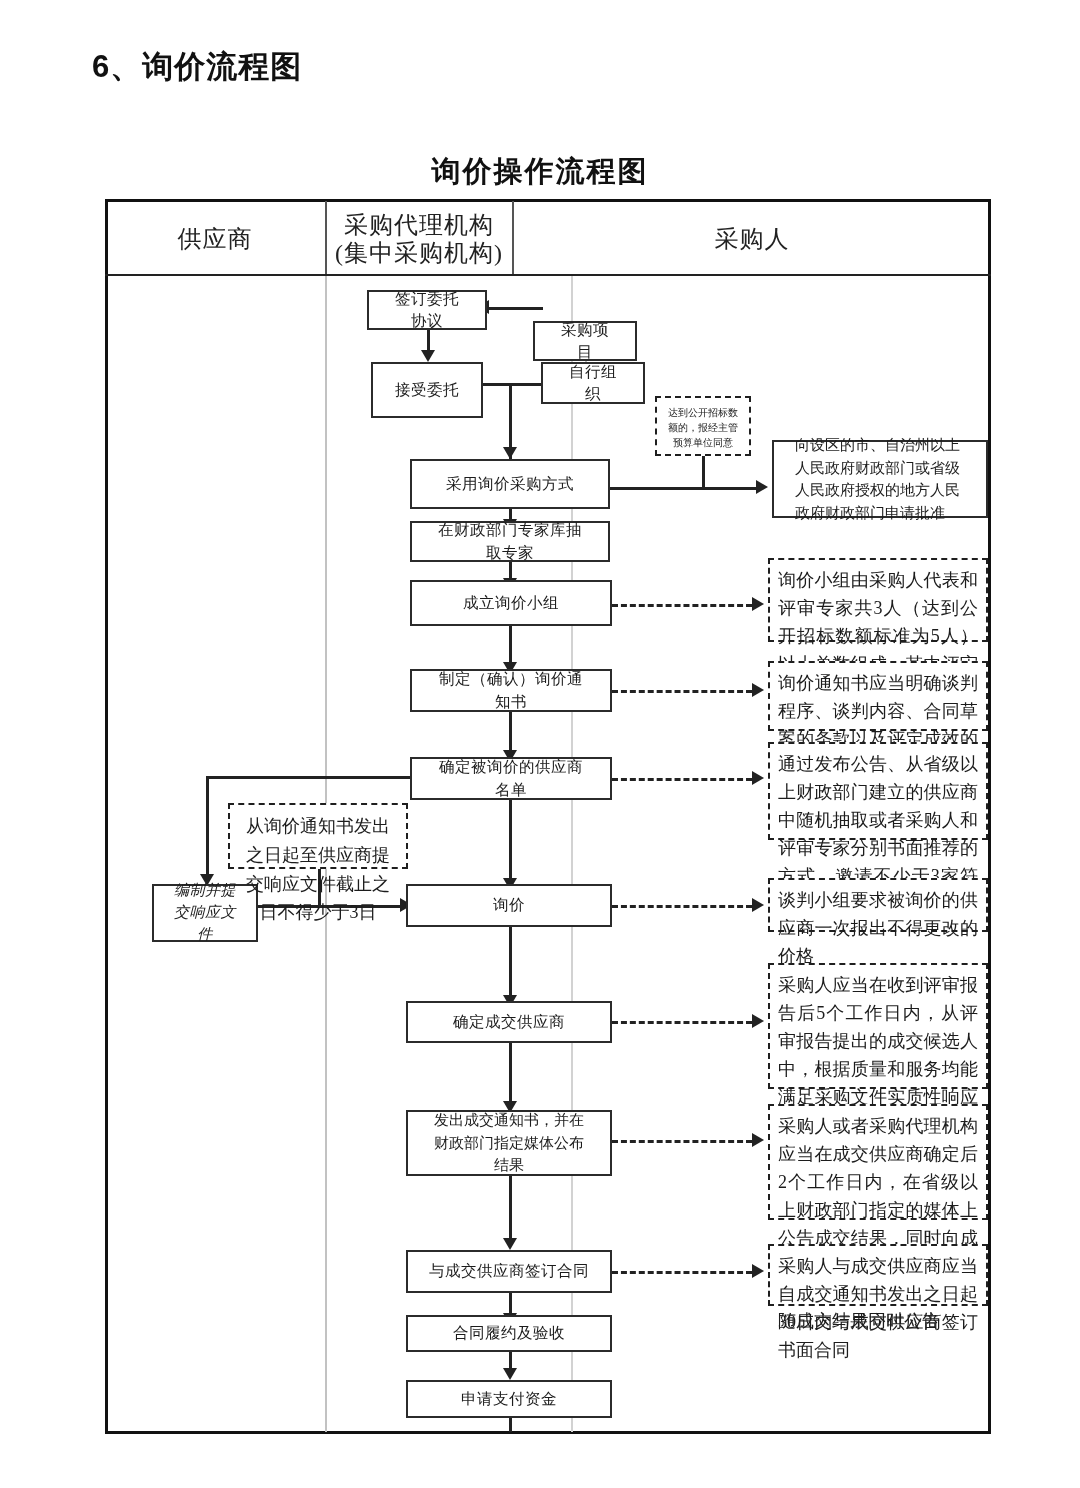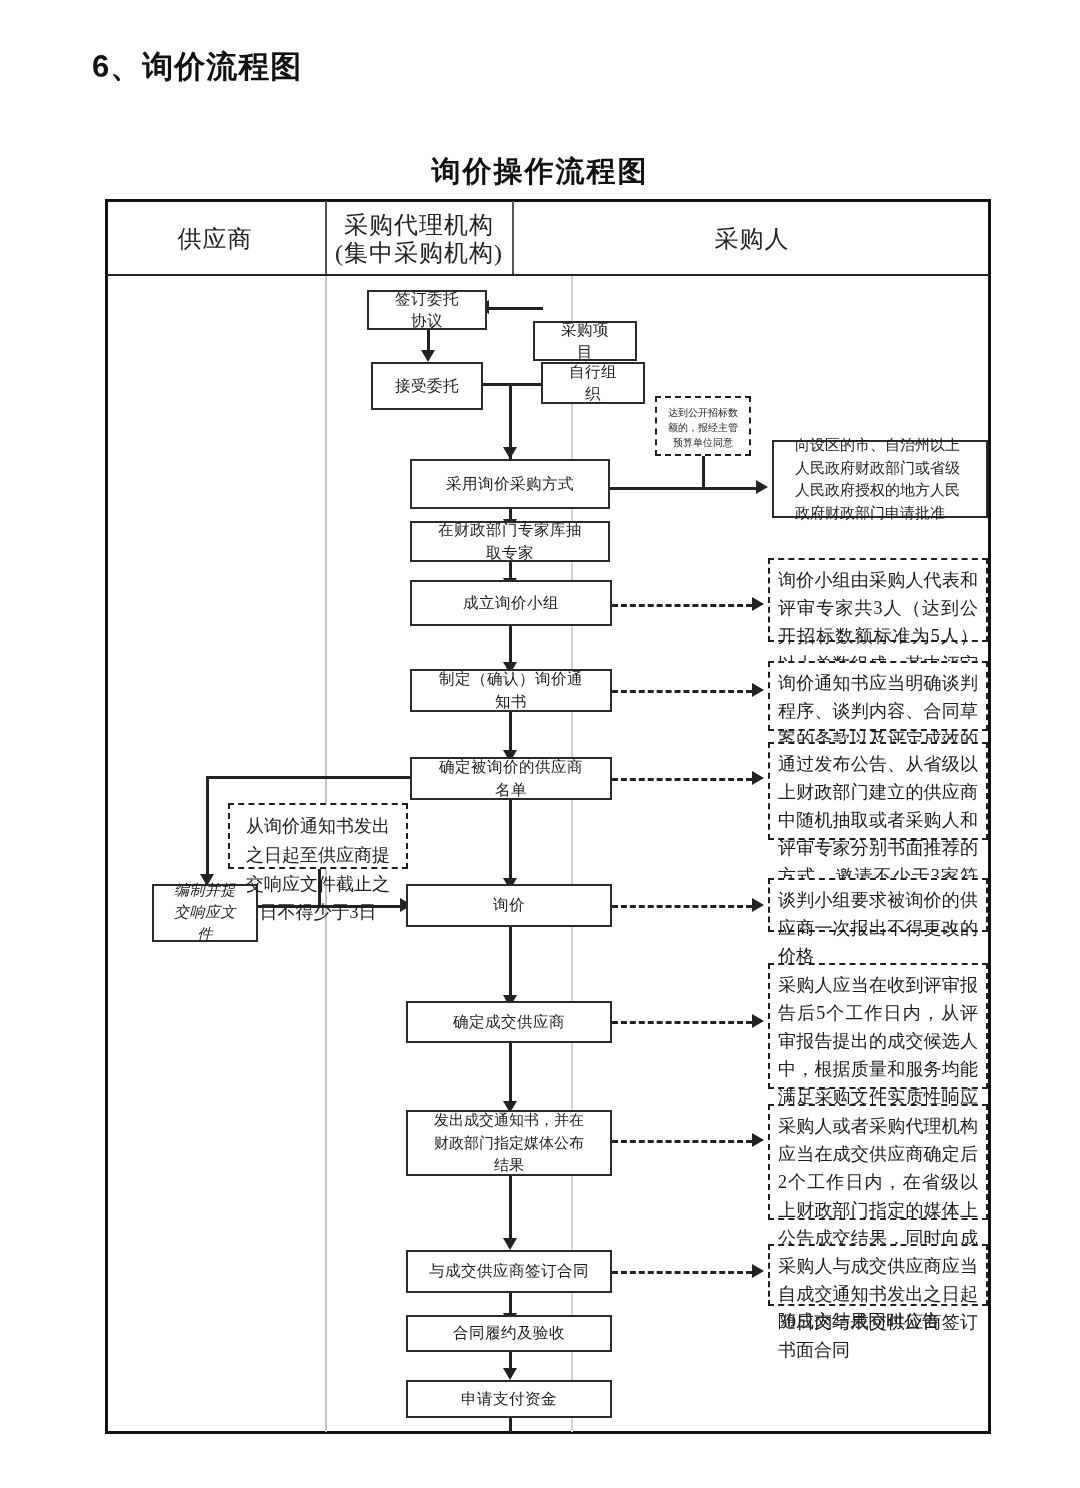--- a/index.html
+++ b/index.html
@@ -168,21 +168,21 @@
   <div class="arw down" style="left:503px;top:1313px;"></div>
 
   <div class="ln v" style="left:509px;top:1352px;height:18px;"></div>
   <div class="arw down" style="left:503px;top:1368px;"></div>
   <div class="ln v" style="left:509px;top:1404px;height:28px;"></div>
 
   <div class="node" style="left:367px;top:290px;width:120px;height:40px;">签订委托协议</div>
 
   <div class="node" style="left:533px;top:290px;width:104px;height:40px;margin-top:31px;">采购项目</div>
 
-  <div class="node" style="left:371px;top:362px;width:112px;height:48px;">接受委托</div>
+  <div class="node" style="left:371px;top:362px;width:112px;height:56px;">接受委托</div>
 
   <div class="node" style="left:541px;top:362px;width:104px;height:42px;">自行组织</div>
 
   <div class="node" style="left:410px;top:459px;width:200px;height:50px;">采用询价采购方式</div>
 
   <div class="node" style="left:410px;top:521px;width:200px;height:41px;">在财政部门专家库抽取专家</div>
 
   <div class="node" style="left:410px;top:580px;width:202px;height:46px;">成立询价小组</div>
 
   <div class="node" style="left:410px;top:669px;width:202px;height:43px;">制定（确认）询价通知书</div>

